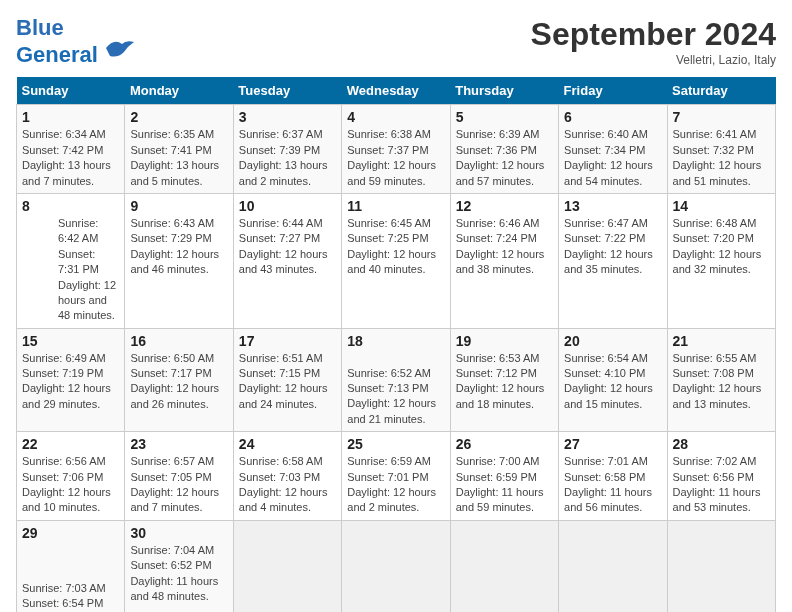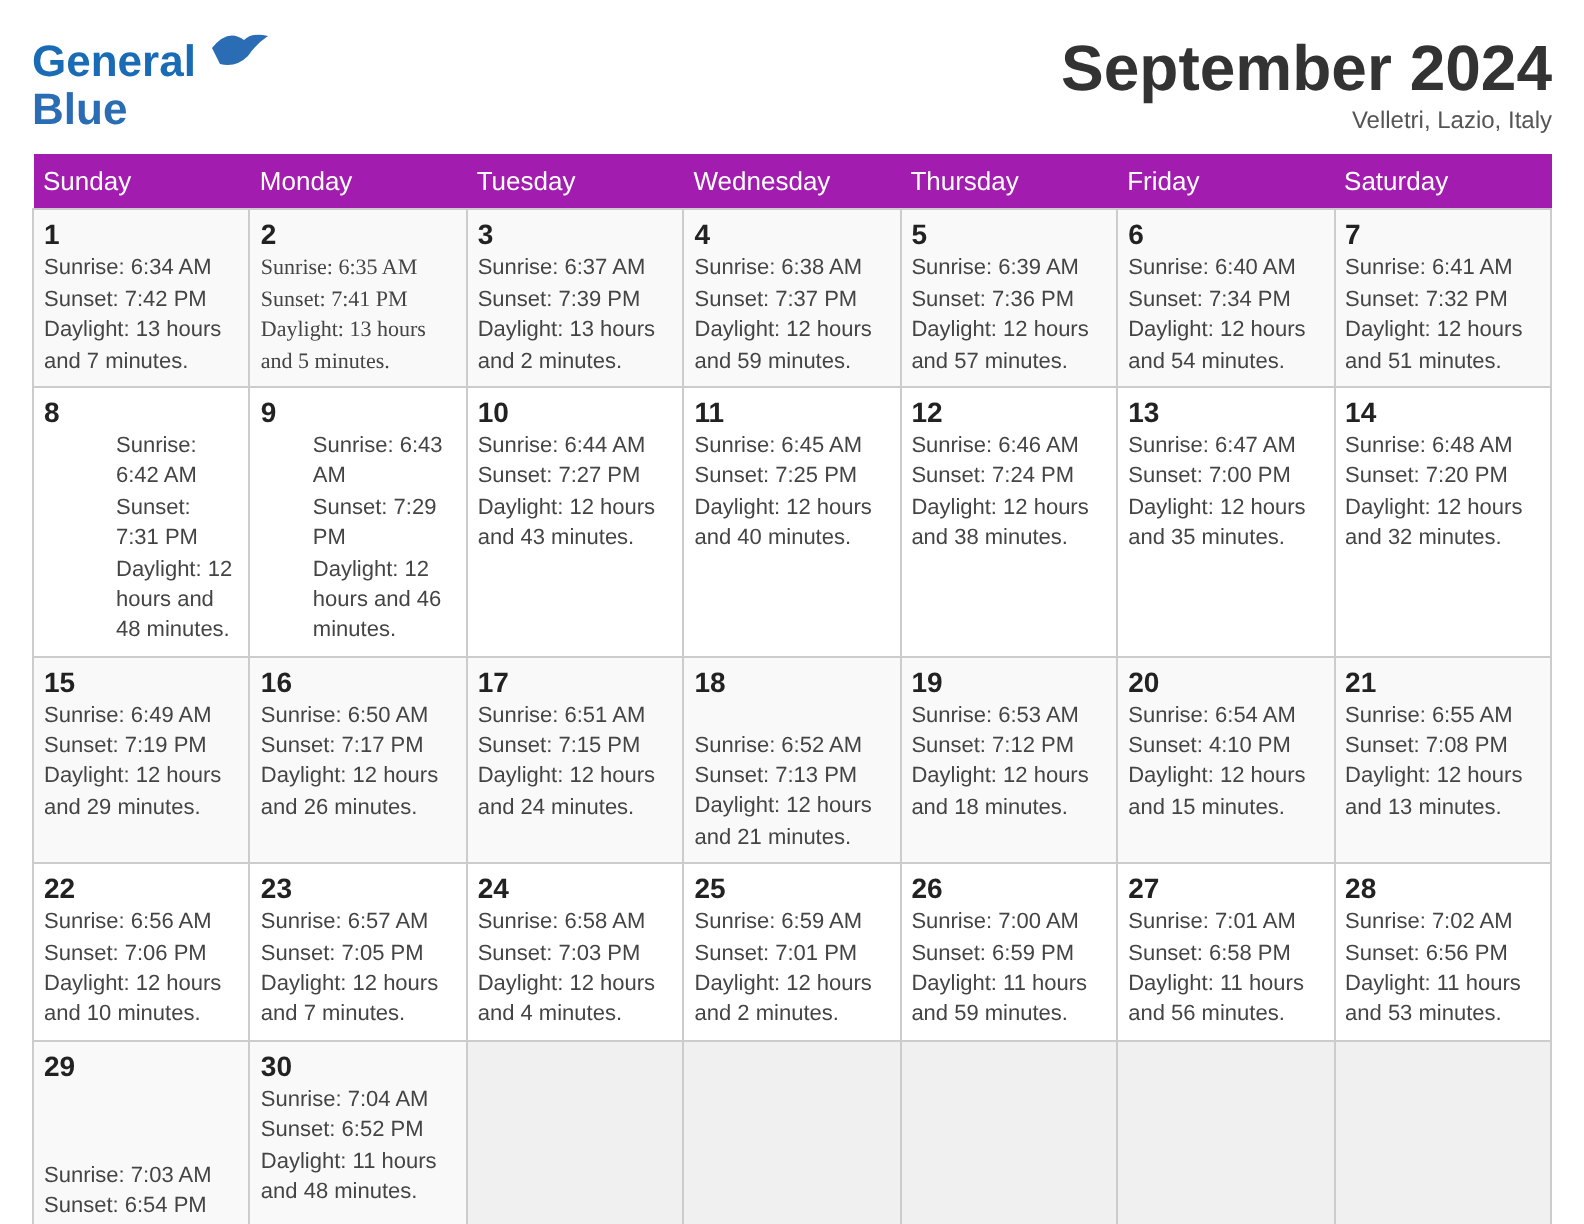--- a/index.html
+++ b/index.html
@@ -47,26 +47,26 @@
     .subtitle {
       font-size: 12px;
       color: #555;
     }
     table {
       width: 100%;
       border-collapse: collapse;
       font-size: 11px;
     }
     thead tr th {
-      background-color: #a21caf;
+      background-color: #0369a1;
       color: #fff;
       text-align: left;
       padding: 6px 5px;
       font-size: 13px;
-      font-weight: normal;
+      font-weight: bold;
     }
     tbody tr td {
       border: 1px solid #ccc;
       vertical-align: top;
       padding: 4px 5px;
       width: 14.28%;
       min-height: 70px;
       background: #fff;
     }
     tbody tr:nth-child(odd) td {
@@ -86,27 +86,27 @@
     .empty-cell {
       background: #f0f0f0 !important;
     }
   </style>
 </head>
 <body>
 
 <div class="header">
   <div class="logo">
     <div>
+      <div class="logo-text" style="color:#2a6db5;font-size:22px;font-weight:bold;">Blue</div>
       <div class="logo-text">
         <span>General</span>
         <svg class="logo-icon" viewBox="0 0 28 22" xmlns="http://www.w3.org/2000/svg">
           <path d="M0 10 Q8 0 16 6 Q20 2 28 4 Q22 8 18 14 Q12 20 4 18 Z" fill="#2a6db5"></path>
         </svg>
       </div>
-      <div class="logo-text" style="color:#2a6db5;font-size:22px;font-weight:bold;">Blue</div>
     </div>
   </div>
   <div class="title-block">
     <div class="month-title">September 2024</div>
     <div class="subtitle">Velletri, Lazio, Italy</div>
   </div>
 </div>
 
 <table>
   <thead>
@@ -123,21 +123,21 @@
   <tbody id="cal-body">
   <tr>
         <td>
           <span class="day-num">1</span>
           <div class="day-info" style="white-space: pre-line;">Sunrise: 6:34 AM
 Sunset: 7:42 PM
 Daylight: 13 hours and 7 minutes.</div>
         </td>
         <td>
           <span class="day-num">2</span>
-          <div class="day-info" style="white-space: pre-line; font-family: Liberation Serif, serif;">Sunrise: 6:35 AM
+          <div class="day-info" style="white-space: pre-line;">Sunrise: 6:35 AM
 Sunset: 7:41 PM
 Daylight: 13 hours and 5 minutes.</div>
         </td>
         <td>
           <span class="day-num">3</span>
           <div class="day-info" style="white-space: pre-line;">Sunrise: 6:37 AM
 Sunset: 7:39 PM
 Daylight: 13 hours and 2 minutes.</div>
         </td>
         <td>
@@ -167,21 +167,21 @@
       </tr>
       <tr>
         <td>
           <span class="day-num">8</span>
           <div class="day-info" style="white-space: pre-line; margin-left: 36px;">Sunrise: 6:42 AM
 Sunset: 7:31 PM
 Daylight: 12 hours and 48 minutes.</div>
         </td>
         <td>
           <span class="day-num">9</span>
-          <div class="day-info" style="white-space: pre-line; margin-left: 26px;">Sunrise: 6:43 AM
+          <div class="day-info" style="white-space: pre-line;">Sunrise: 6:43 AM
 Sunset: 7:29 PM
 Daylight: 12 hours and 46 minutes.</div>
         </td>
         <td>
           <span class="day-num">10</span>
           <div class="day-info" style="white-space: pre-line;">Sunrise: 6:44 AM
 Sunset: 7:27 PM
 Daylight: 12 hours and 43 minutes.</div>
         </td>
         <td>
@@ -192,21 +192,21 @@
         </td>
         <td>
           <span class="day-num">12</span>
           <div class="day-info" style="white-space: pre-line;">Sunrise: 6:46 AM
 Sunset: 7:24 PM
 Daylight: 12 hours and 38 minutes.</div>
         </td>
         <td>
           <span class="day-num">13</span>
           <div class="day-info" style="white-space: pre-line;">Sunrise: 6:47 AM
-Sunset: 7:00 PM
+Sunset: 7:22 PM
 Daylight: 12 hours and 35 minutes.</div>
         </td>
         <td>
           <span class="day-num">14</span>
           <div class="day-info" style="white-space: pre-line;">Sunrise: 6:48 AM
 Sunset: 7:20 PM
 Daylight: 12 hours and 32 minutes.</div>
         </td>
       </tr>
       <tr>

